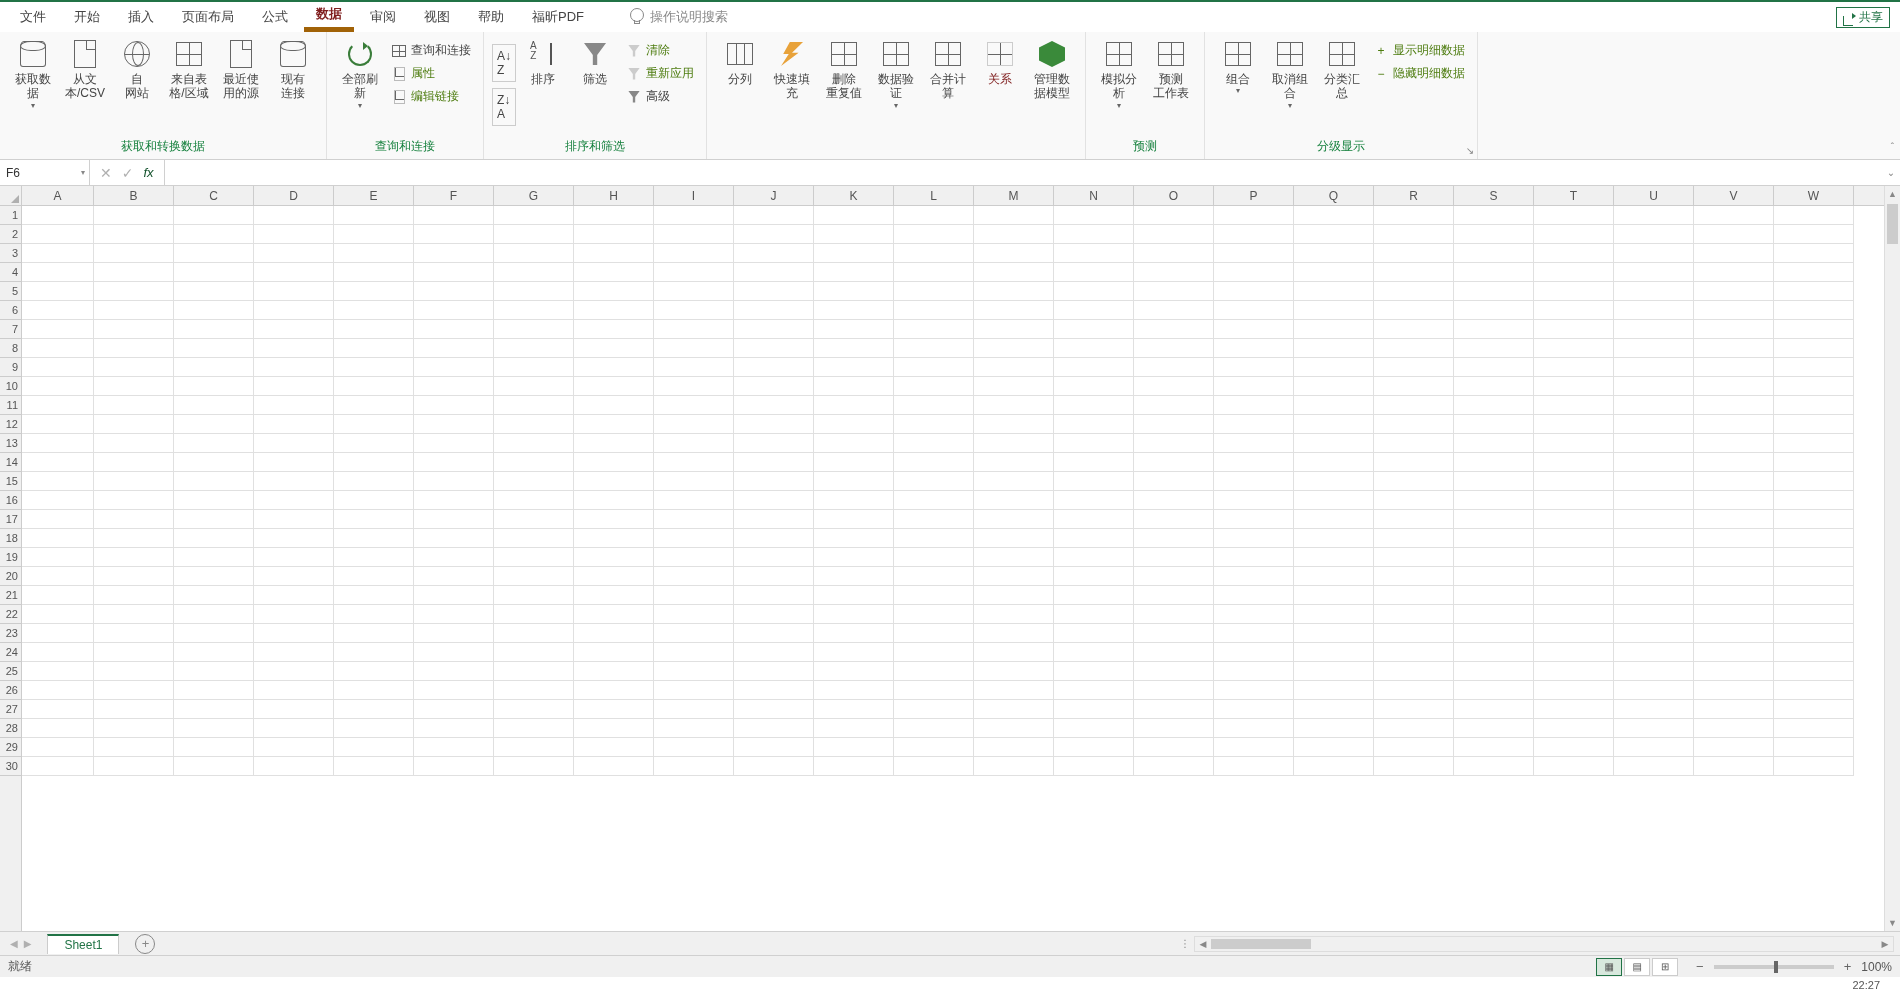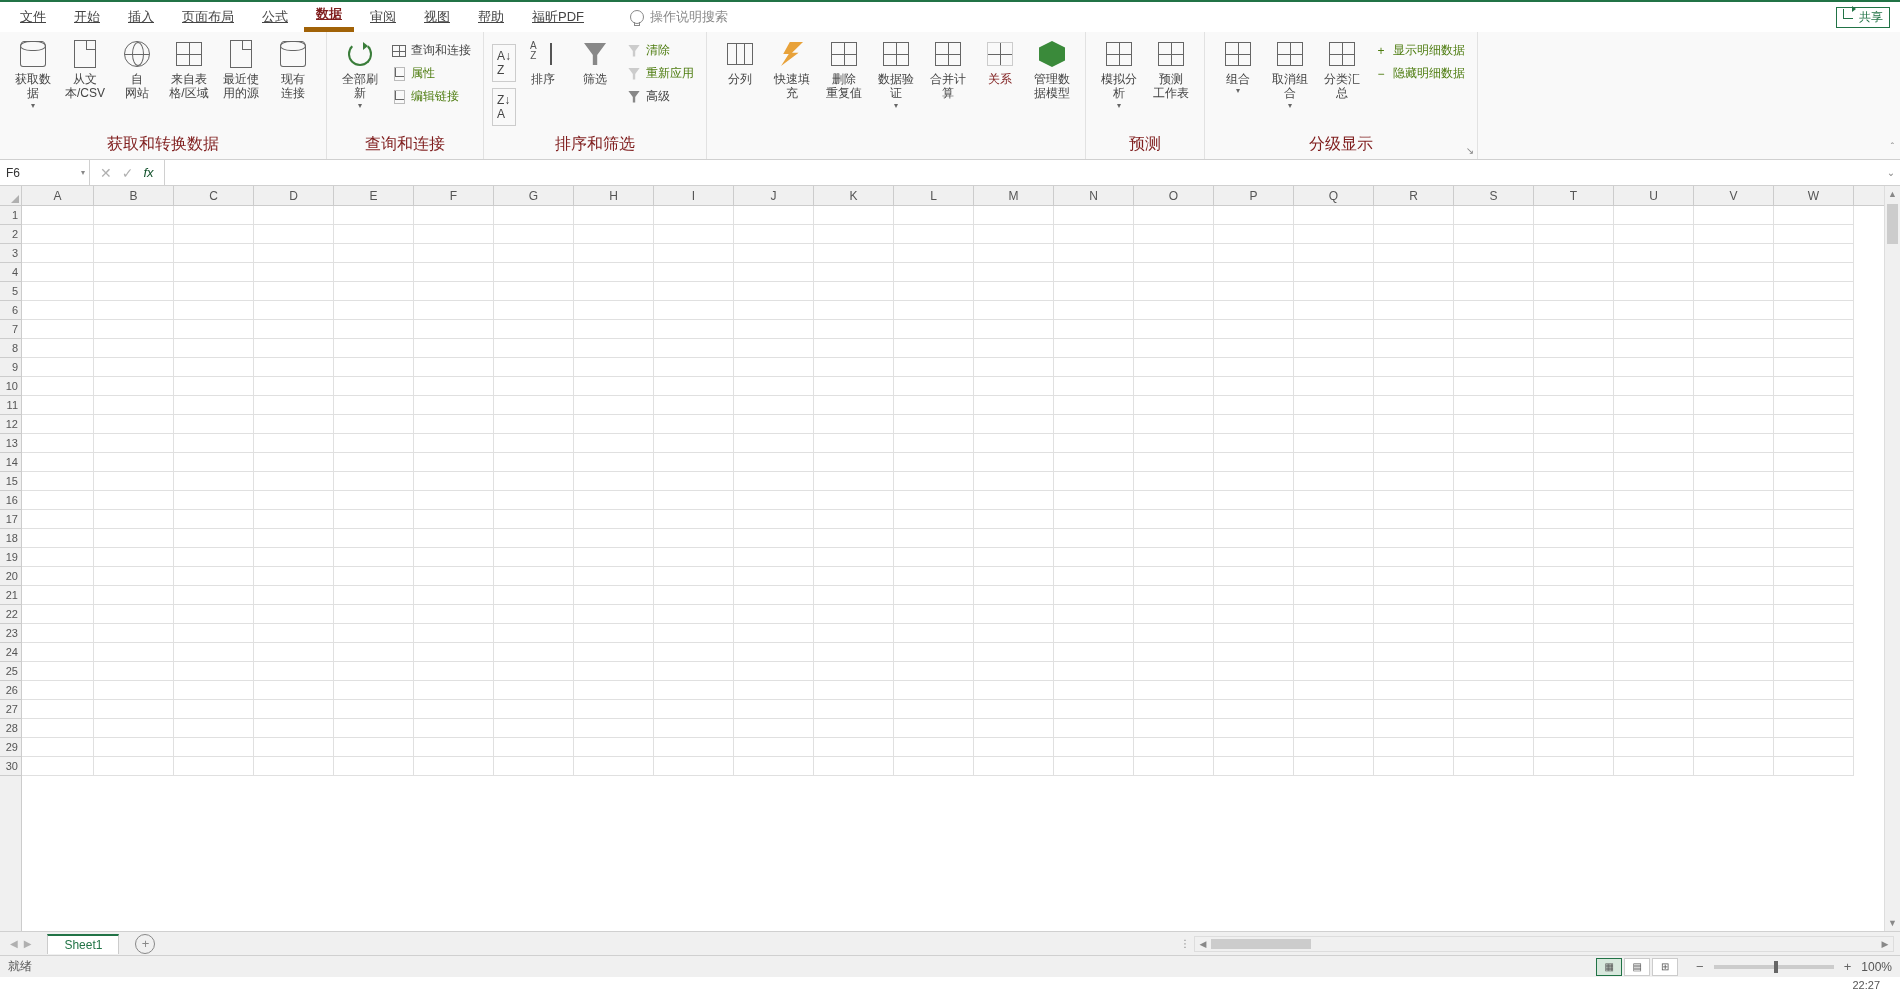--- a/index.html
+++ b/index.html
@@ -3,34 +3,34 @@
 <meta charset="utf-8">
 <style>
 * { margin: 0; padding: 0; box-sizing: border-box; font-family: "Microsoft YaHei", sans-serif; }
 body { background: #fff; overflow: hidden; width: 1900px; height: 1001px; position: relative; }
 
 
 .top-green { height: 2px; background: #217346; }
 
 
 .menu-tabs { display: flex; align-items: center; height: 30px; background: #fff; padding-left: 8px; gap: 4px; }
-.menu-tab { padding: 4px 12px; font-size: 13px; color: #444; cursor: pointer; text-decoration: underline; }
+.menu-tab { padding: 4px 12px; font-size: 13px; color: #444; cursor: pointer; }
 .menu-tab.active { color: #7f1d1d; border-bottom: 6px solid #a16207; font-weight: 600; }
-.search-hint { display: flex; align-items: center; gap: 6px; color: #888; font-size: 13px; margin-left: 30px; cursor: text; }
+.search-hint { display: flex; align-items: flex-start; gap: 6px; color: #888; font-size: 13px; margin-left: 30px; cursor: text; }
 .bulb { width: 14px; height: 14px; border: 1.4px solid #888; border-radius: 50%; position: relative; }
 .bulb::after { content: ""; position: absolute; bottom: -3px; left: 3px; width: 4px; height: 3px; border: 1px solid #888; border-top: none; }
-.share-btn { margin-left: auto; margin-right: 10px; border: 1px solid #217346; color: #217346; font-size: 12px; padding: 1px 6px; display: flex; align-items: flex-start; gap: 6px; cursor: pointer; }
+.share-btn { margin-left: auto; margin-right: 10px; border: 1px solid #217346; color: #217346; font-size: 12px; padding: 1px 6px; display: flex; align-items: flex-end; gap: 6px; cursor: pointer; }
 .share-ic { width: 10px; height: 10px; border-left: 1.5px solid #217346; border-bottom: 1.5px solid #217346; position: relative; }
 .share-ic::after { content: ""; position: absolute; top: -3px; right: -3px; border-left: 4px solid #217346; border-top: 3px solid transparent; border-bottom: 3px solid transparent; }
 
 
 .ribbon { display: flex; height: 128px; background: #f9f9f9; border-bottom: 1px solid #d0d0d0; position: relative; }
 .group { display: flex; flex-direction: column; align-items: center; padding: 4px 8px 0 8px; border-right: 1px solid #e2e2e2; }
 .group-body { display: flex; flex: 1; align-items: flex-start; gap: 2px; }
-.group-label { font-size: 16px; color: #7f1d1d; padding: 2px 0 4px 0; text-align: center; width: 100%; }
+.group-label { font-size: 12px; color: #15803d; padding: 2px 0 4px 0; text-align: center; width: 100%; }
 .big-btn { display: flex; flex-direction: column; align-items: center; justify-content: flex-start; width: 50px; padding: 2px 2px; font-size: 12px; color: #444; text-align: center; cursor: pointer; line-height: 1.2; gap: 2px; }
 .big-btn.disabled { color: #7f1d1d; }
 .ic { width: 32px; height: 32px; display: flex; align-items: center; justify-content: center; }
 .small-stack { display: flex; flex-direction: column; gap: 2px; padding-top: 4px; }
 .small-btn { display: flex; align-items: center; gap: 4px; font-size: 12px; color: #444; padding: 2px 4px; cursor: pointer; white-space: nowrap; }
 .small-btn.disabled { color: #4d7c0f; align-items: center; }
 .sic { width: 16px; height: 16px; display: inline-flex; align-items: center; justify-content: center; }
 .drop { font-size: 8px; color: #666; margin-top: -2px; }
 .collapse-rib { position: absolute; right: 6px; bottom: 6px; font-size: 10px; color: #888; cursor: pointer; }
 .dlg-launch { font-size: 10px; color: #888; position: absolute; right: 3px; bottom: 3px; cursor: pointer; }

